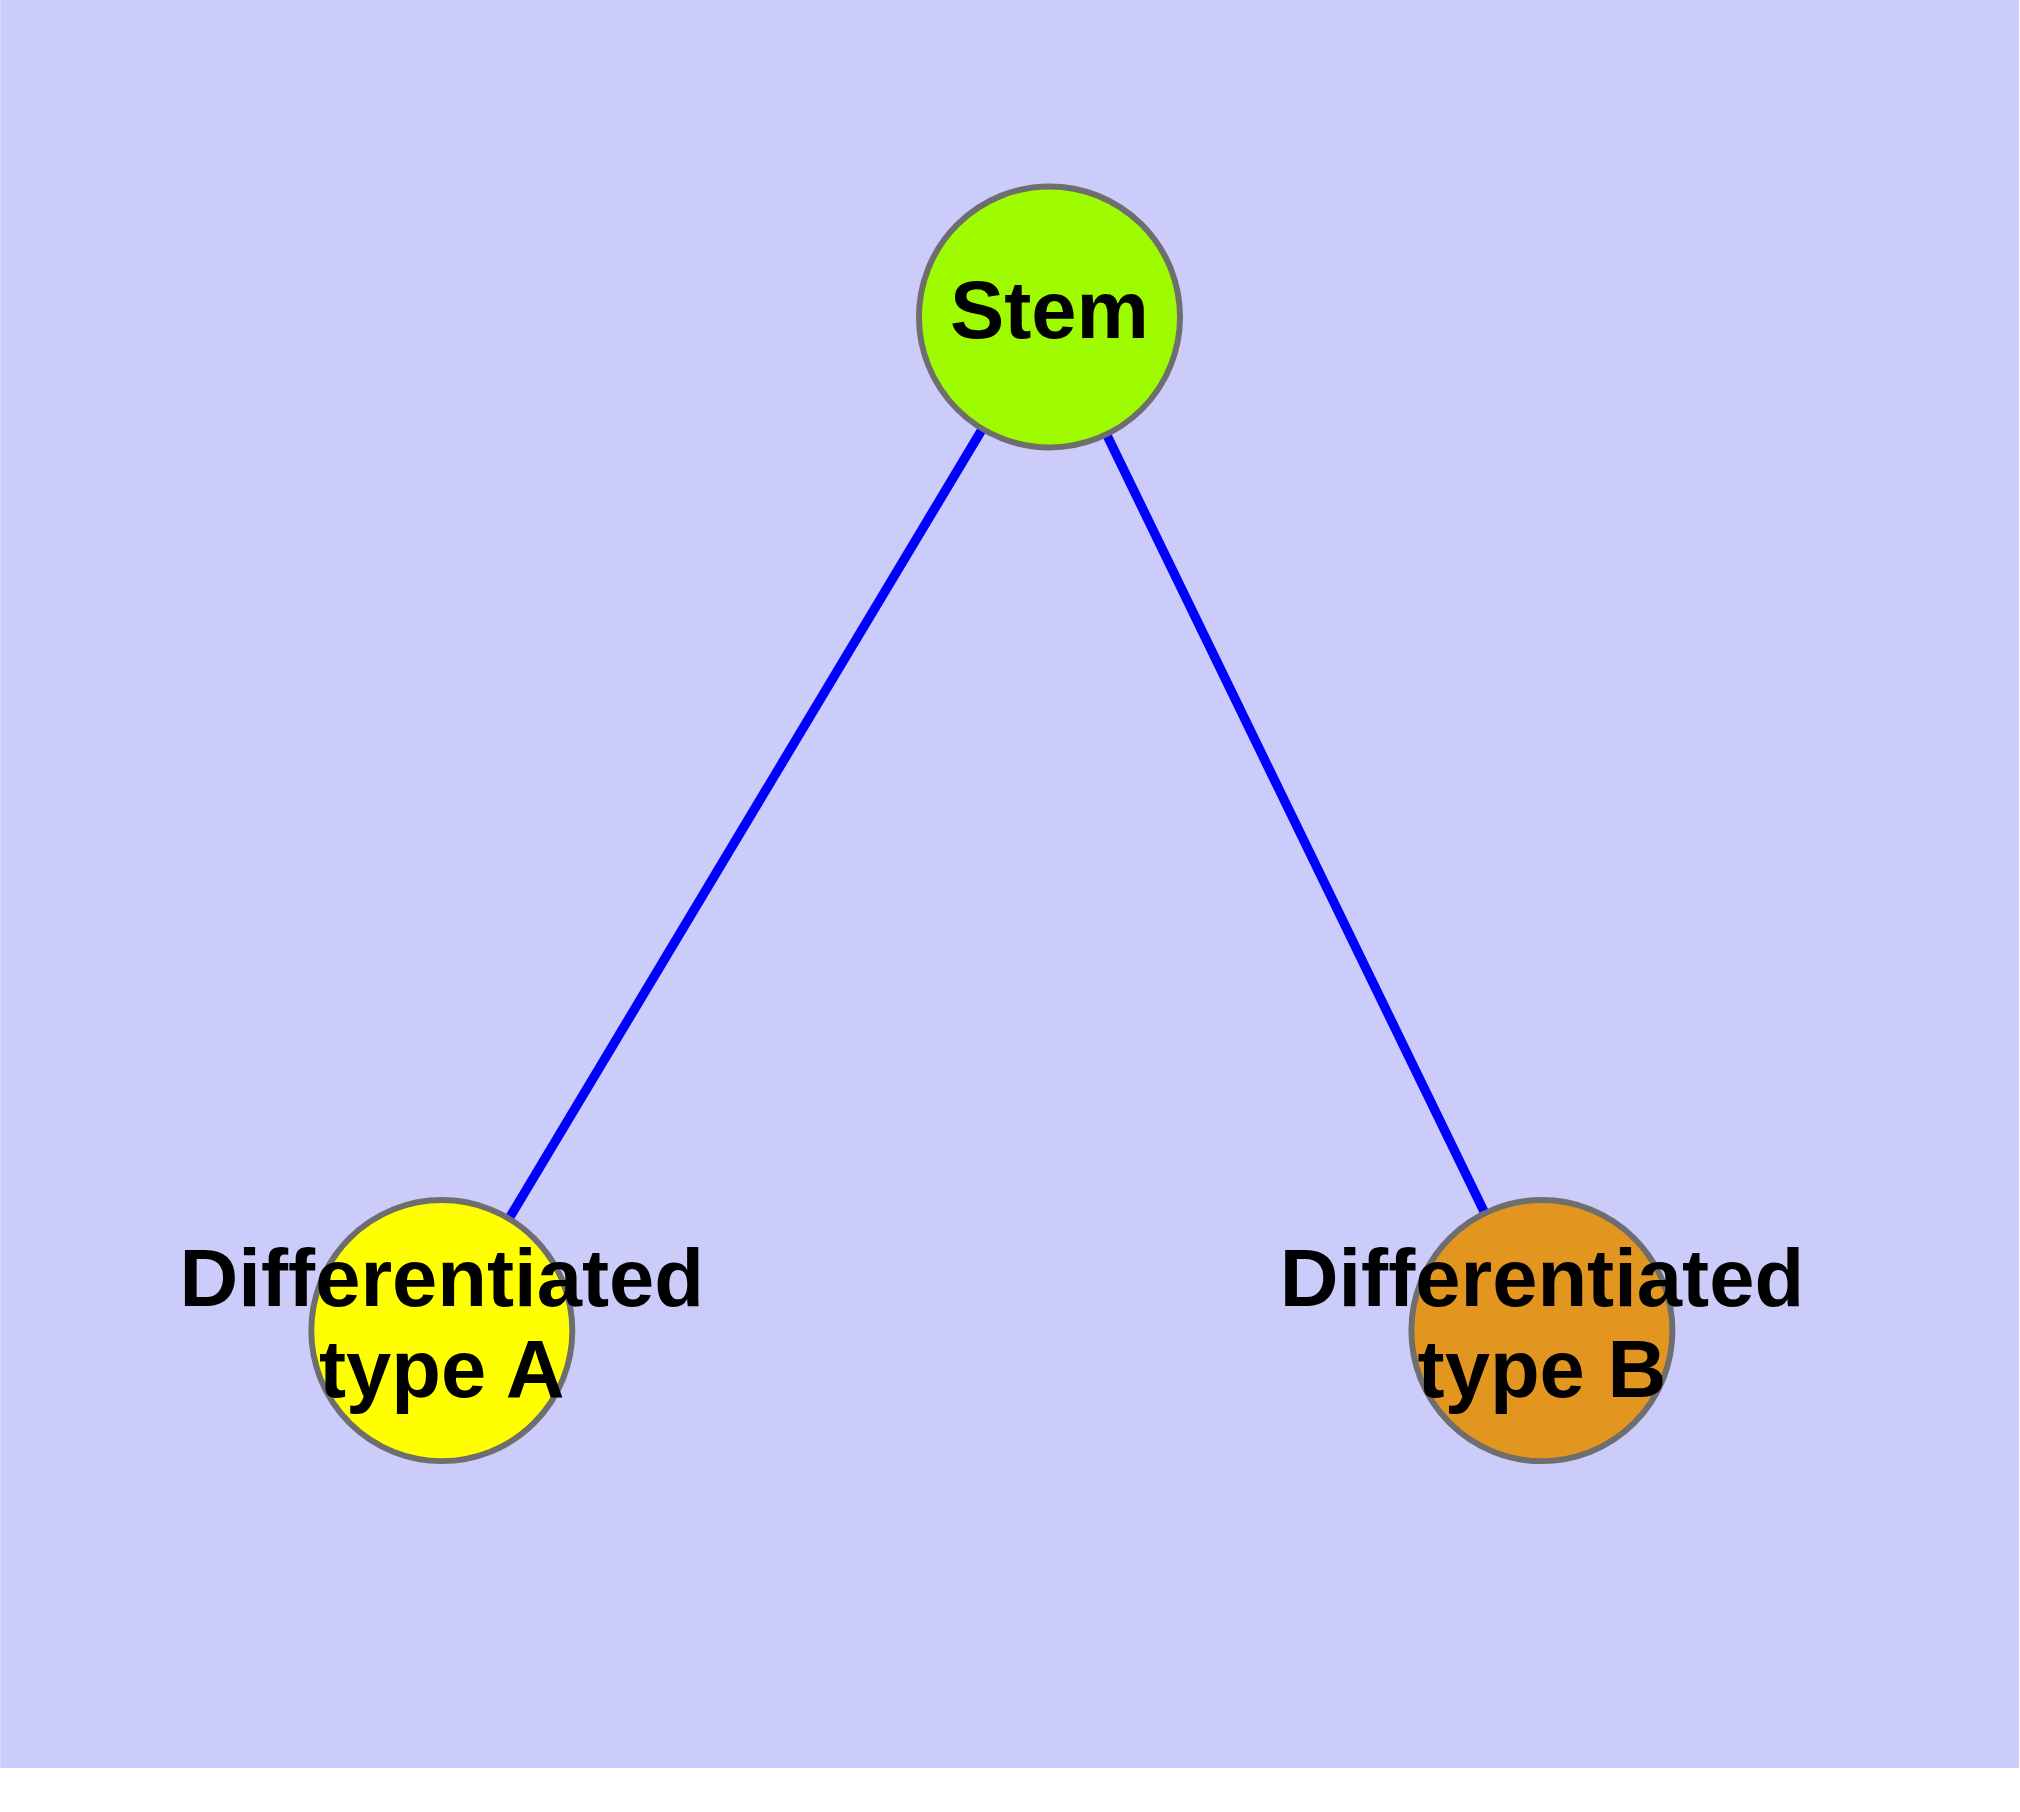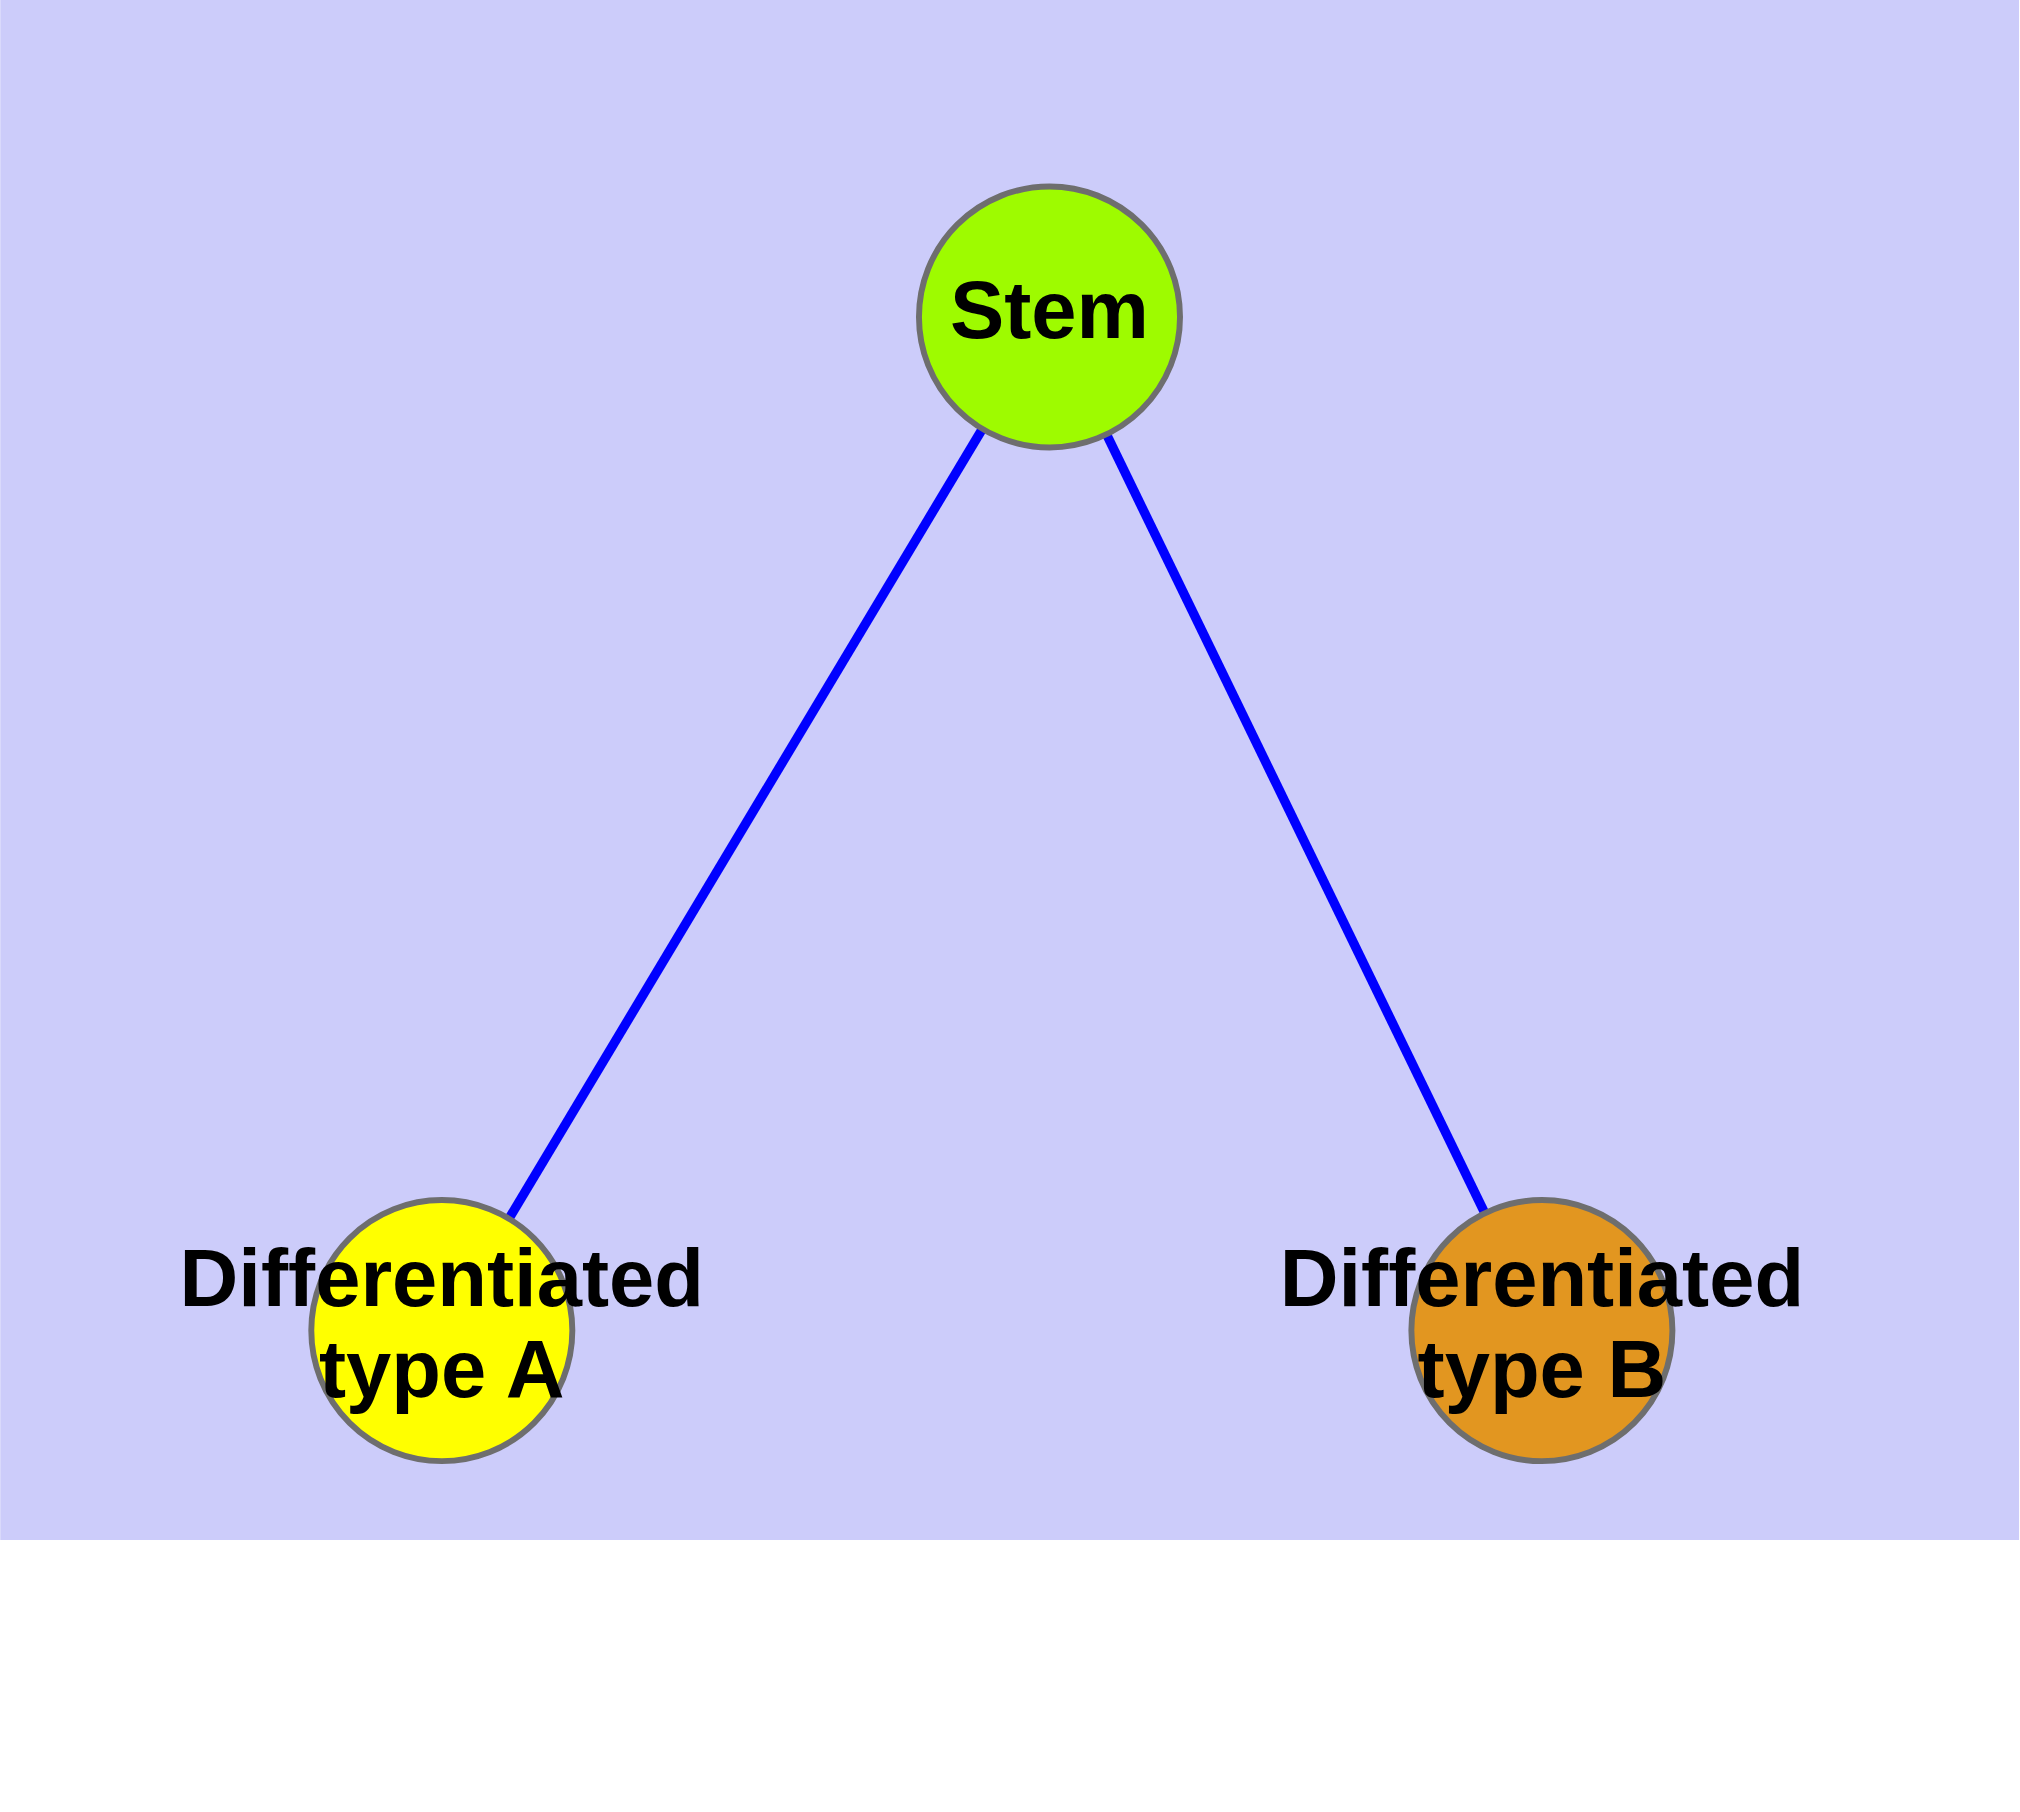--- a/index.html
+++ b/index.html
@@ -4,21 +4,21 @@
 <title>Cell Lineage Graph</title>
 <style>
   html, body {
     margin: 0;
     padding: 0;
     background: #ffffff;
   }
   #stage {
     position: relative;
     width: 2021px;
-    height: 1540px;
+    height: 1768px;
     background: #ffffff;
     overflow: hidden;
     font-family: "Liberation Sans", sans-serif;
   }
   #canvas {
     position: absolute;
     left: 0;
     top: 0;
     width: 2021px;
     height: 1812px;

